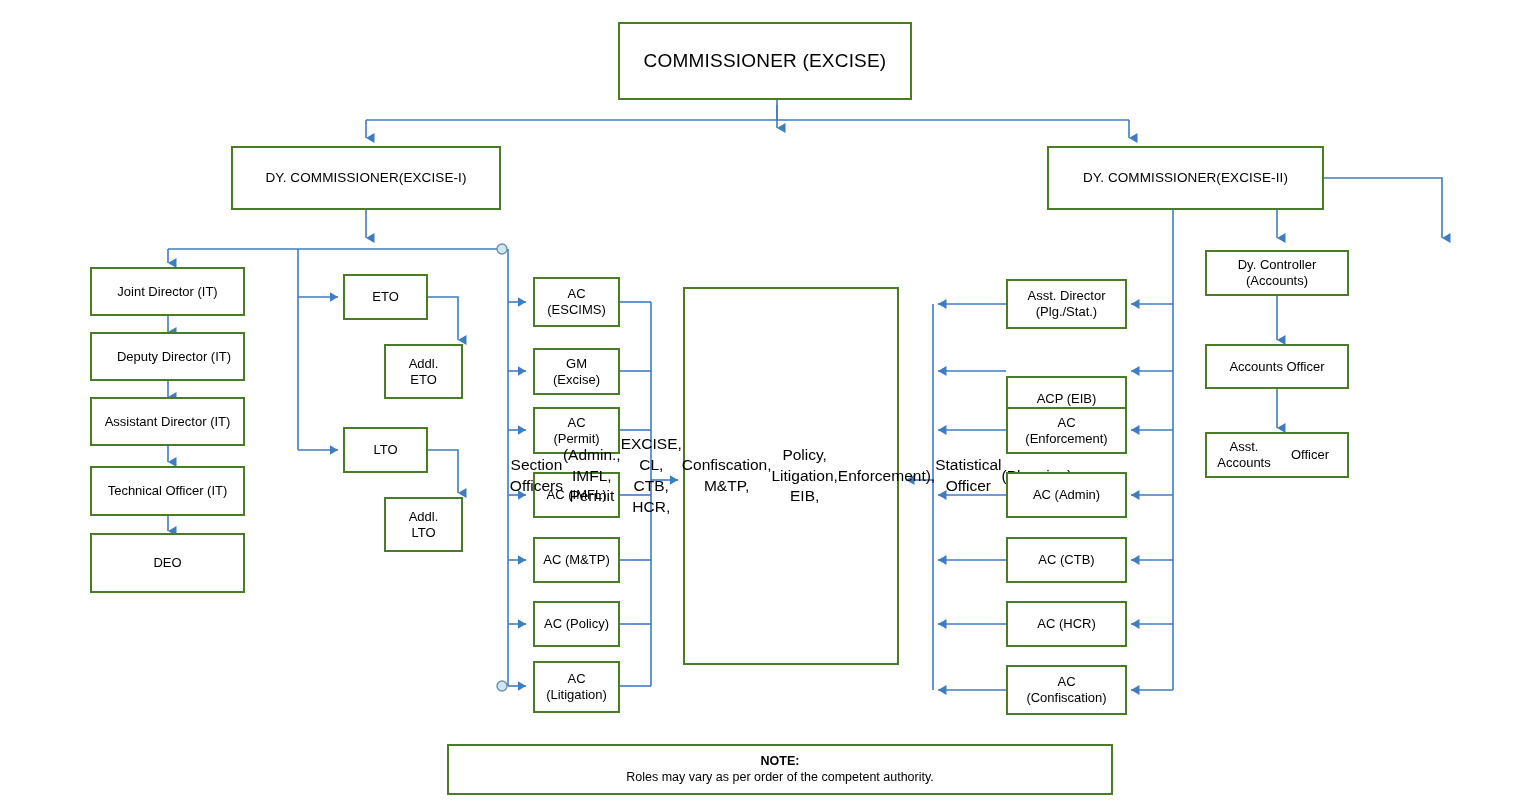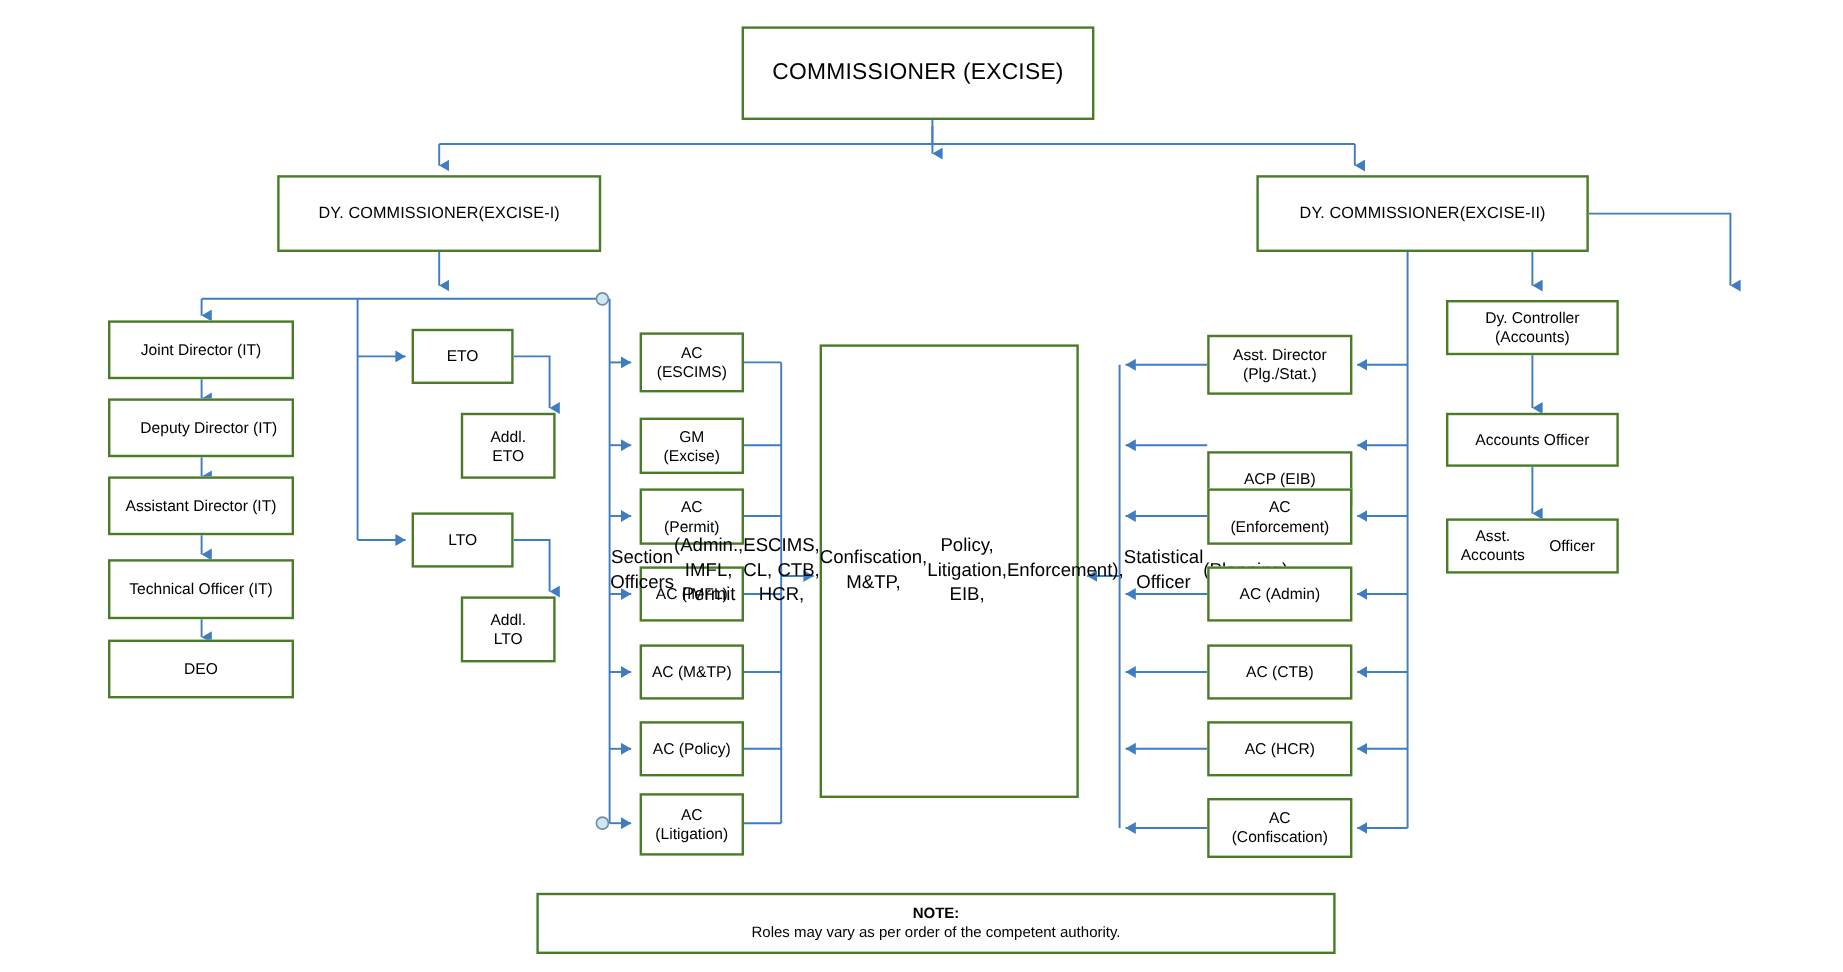--- a/index.html
+++ b/index.html
@@ -162,21 +162,21 @@
   </div>
   <div class="node t-box" style="left:90px;top:332px;width:155px;height:49px;padding-left:17px;">
     <span>Deputy Director (IT)</span>
   </div>
   <div class="node t-box" style="left:90px;top:397px;width:155px;height:49px;">
     <span>Assistant  Director (IT)</span>
   </div>
   <div class="node t-box" style="left:90px;top:466px;width:155px;height:50px;">
     <span>Technical Officer  (IT)</span>
   </div>
-  <div class="node t-box" style="left:90px;top:533px;width:155px;height:49px;justify-content:flex-end;">
+  <div class="node t-box" style="left:90px;top:533px;width:155px;height:60px;justify-content:flex-end;">
     <span>DEO</span>
   </div>
 
   <div class="node t-box" style="left:343px;top:274px;width:85px;height:46px;">
     <span>ETO</span>
   </div>
   <div class="node t-box" style="left:384px;top:344px;width:79px;height:55px;flex-direction:column;">
     <span>Addl.</span>
     <span>ETO</span>
   </div>
@@ -210,21 +210,21 @@
     <span>AC (Policy)</span>
   </div>
   <div class="node t-box" style="left:533px;top:661px;width:87px;height:52px;flex-direction:column;">
     <span>AC</span>
     <span>(Litigation)</span>
   </div>
 
   <div class="node t-section" id="section-officers-box" style="left:683px;top:287px;width:216px;height:378px;flex-direction:row;">
   <span>Section Officers</span>
       <span>(Admin., IMFL, Permit</span>
-      <span>ESCIMS, CL, CTB,  HCR,</span>
+      <span>EXCISE, CL, CTB,  HCR,</span>
       <span>Confiscation, M&amp;TP,</span>
       <span>Policy, Litigation, EIB,</span>
       <span>Enforcement),</span>
       <span>Statistical Officer</span>
       <span>(Planning)</span>
     </div>
 
   <div class="node t-box" style="left:1006px;top:279px;width:121px;height:50px;flex-direction:column;">
     <span>Asst. Director</span>
     <span>(Plg./Stat.)</span>

